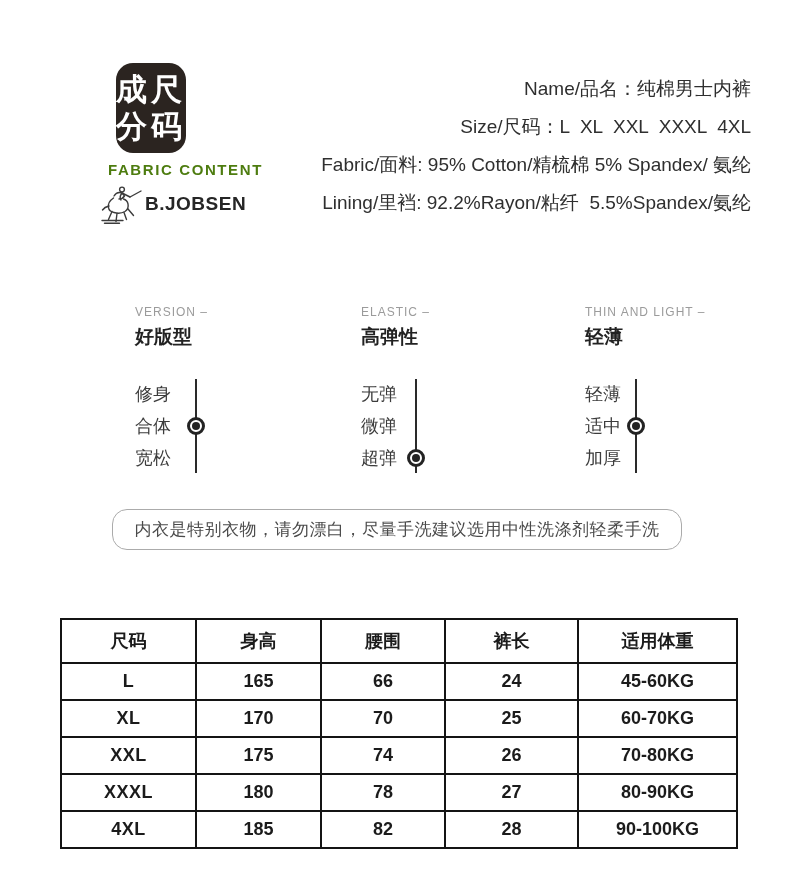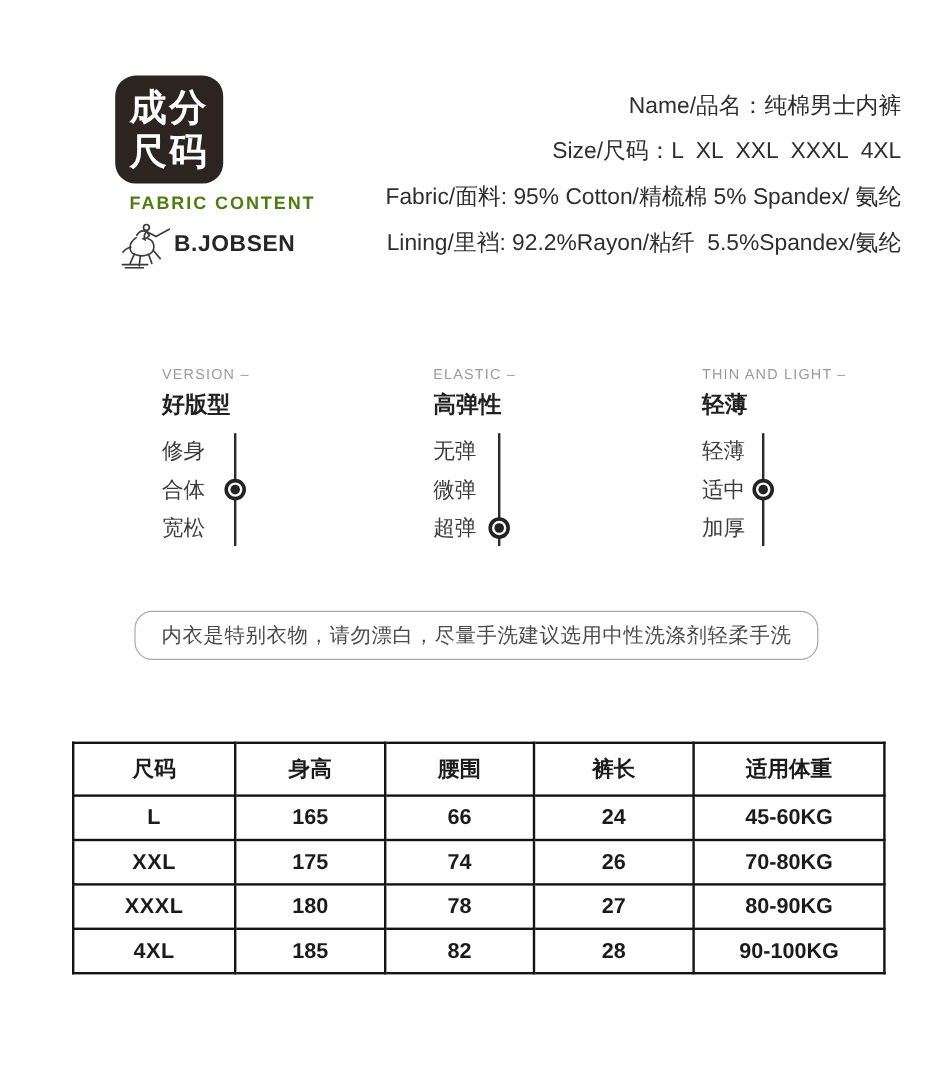--- a/index.html
+++ b/index.html
@@ -6,40 +6,40 @@
     --ink:#2f2f2f; --table-ink:#1b1b1b; --muted:#9b9b9b; --logo-bg:#2b2420;
     --pill-border:#ababab; --pill-ink:#4a4a4a; --table-border:#141414;
     --badge-bg:#c9f24a; --badge-ink:#222222; --line-ink:#2a2a2a;
   }
   *{box-sizing:border-box; margin:0; padding:0;}
   html,body{background:#fff;}
   body{font-family:"Liberation Sans","DejaVu Sans",sans-serif; color:var(--ink);}
   .page{position:relative; width:790px; height:893px; background:#ffffff; overflow:hidden;}
 
   
-  .cat-badge{position:absolute; left:96px; top:63px; width:90px; height:90px;
+  .cat-badge{position:absolute; left:116px; top:63px; width:70px; height:90px;
     background:var(--logo-bg); border-radius:17px; color:#fff; display:flex;
-    flex-direction:column; align-items:center; justify-content:center;
+    align-items:center; justify-content:center;
     font-weight:bold; font-size:31px; line-height:37px; letter-spacing:2px;}
   .fabric-content{position:absolute; left:108px; top:161px; font-weight:bold;
     font-size:15px; letter-spacing:1.6px; color:#4d7c0f;}
   .brand-row{position:absolute; left:99px; top:184px; display:flex; align-items:center; gap:0;}
   .brand-row svg{display:block;}
   .brand-name{font-weight:bold; font-size:19px; color:#262626; letter-spacing:0.5px;}
 
   
   .product-info{position:absolute; right:39px; top:70px; text-align:right;}
   .info-line{font-size:19px; line-height:38px; color:var(--ink); white-space:pre;}
 
   
   .feature-col{position:absolute; top:305px; width:190px;}
   .feat-0{left:135px;} .feat-1{left:361px;} .feat-2{left:585px;}
   .feat-label{font-size:12px; color:var(--muted); letter-spacing:1px;}
   .feat-title{font-size:19px; font-weight:bold; color:#222; margin-top:5px;}
-  .feat-options{position:relative; margin-top:10px; height:98px;}
+  .feat-options{position:relative; margin-top:28px; height:98px;}
   .feat-option{height:32px; line-height:32px; font-size:18px; color:#3c3c3c;}
   .feat-line{position:absolute; top:1px; width:2px; height:94px; background:var(--line-ink);}
   .feat-0 .feat-line{left:60px;} .feat-1 .feat-line{left:54px;} .feat-2 .feat-line{left:50px;}
   .marker{position:absolute; width:18px; height:18px; border-radius:50%;
     border:3px solid #232323; background:#fff; display:flex; align-items:center; justify-content:center;}
   .feat-0 .marker{left:52px;} .feat-1 .marker{left:46px;} .feat-2 .marker{left:42px;}
   .marker::after{content:""; width:8px; height:8px; border-radius:50%; background:#232323;}
 
   
   .notice-pill{position:absolute; left:112px; top:509px; width:570px; height:41px;
@@ -154,20 +154,27 @@
     </thead>
     <tbody>
       <tr>
         <td>L</td>
         <td>165</td>
         <td>66</td>
         <td>24</td>
         <td>45-60KG</td>
       </tr>
       <tr>
+        <td>XL</td>
+        <td>170</td>
+        <td>70</td>
+        <td>25</td>
+        <td>60-70KG</td>
+      </tr>
+      <tr>
         <td>XXL</td>
         <td>175</td>
         <td>74</td>
         <td>26</td>
         <td>70-80KG</td>
       </tr>
       <tr>
         <td>XXXL</td>
         <td>180</td>
         <td>78</td>

